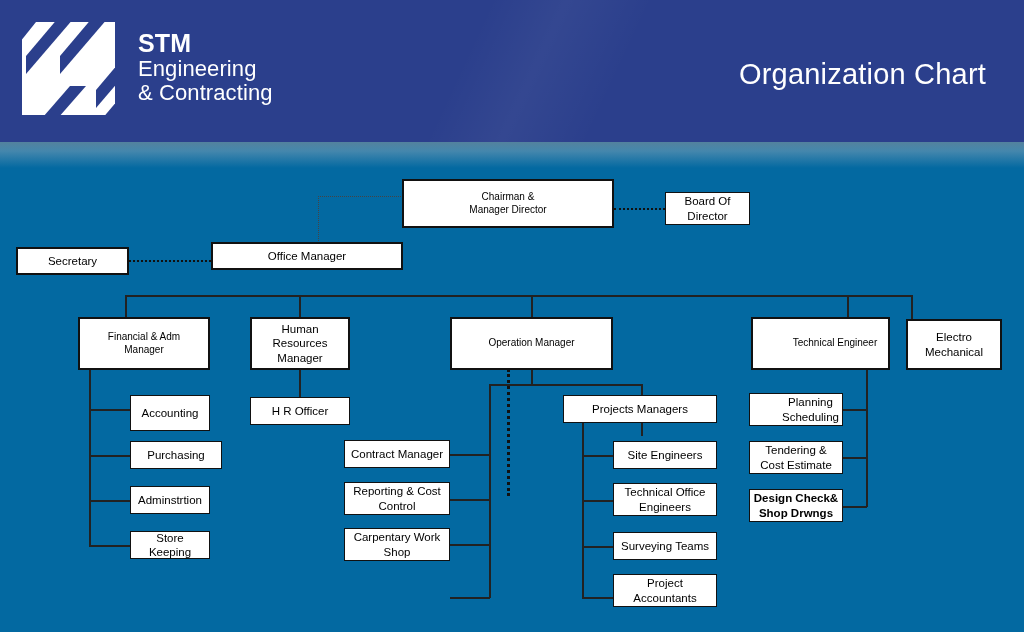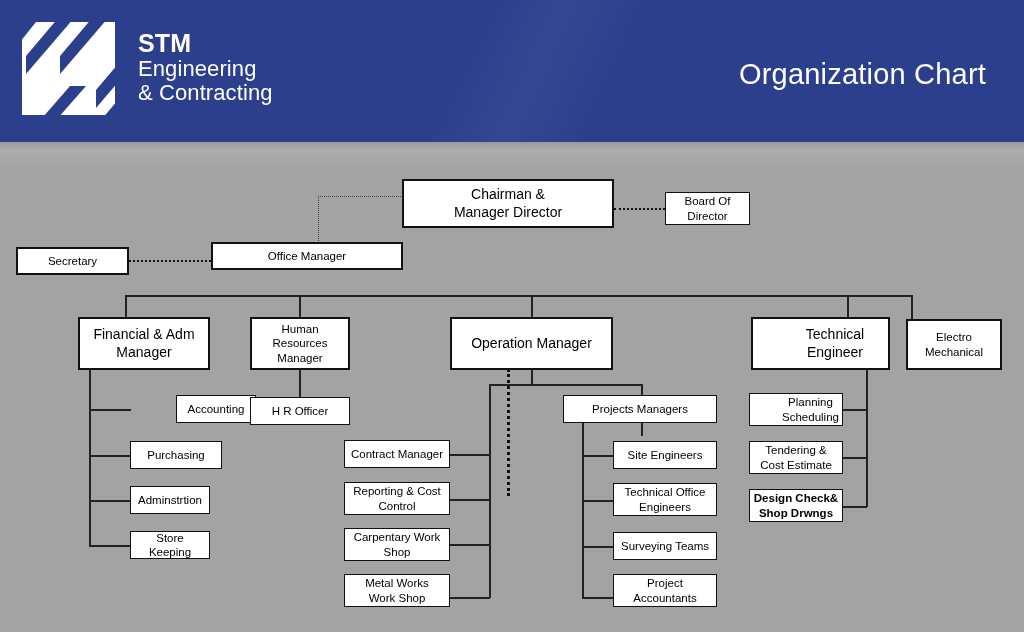--- a/index.html
+++ b/index.html
@@ -9,21 +9,21 @@
     background: #ffffff;
   }
   body {
     font-family: "Liberation Sans", sans-serif;
   }
   #page {
     position: relative;
     width: 1024px;
     height: 632px;
     overflow: hidden;
-    background: #a3a3a3;
+    background: #0369a1;
   }
 
   
   #header {
     position: absolute;
     left: 0; top: 0;
     width: 1024px;
     height: 142px;
     background: #2b3f8c;
     overflow: hidden;
@@ -102,21 +102,21 @@
     display: flex;
     align-items: center;
     justify-content: center;
     text-align: center;
     font-size: 11.5px;
     line-height: 1.22;
     padding: 1px 3px;
     z-index: 3;
   }
   .node.thin { border-width: 1.5px; }
-  .node.big  { font-size: 14px; }
+  .node.big  { font-size: 10px; }
 
   
   .ln {
     position: absolute;
     background: #222222;
     z-index: 1;
   }
   .ln.h { height: 1.5px; }
   .ln.v { width: 1.5px; }
 
@@ -240,40 +240,38 @@
 Resources
 Manager</div>
 
     <div class="node big" style="left:450px; top:175px; width:163px; height:53px;">Operation Manager</div>
 
     <div class="node big" style="left:751px; top:175px; width:139px; height:53px;padding-left:32px;">Technical Engineer</div>
 
     <div class="node" style="left:906px; top:177px; width:96px; height:51px; white-space:pre-line;">Electro
 Mechanical</div>
 
-    <div class="node thin" style="left:130px; top:253px; width:80px; height:28px;margin-left:46px;">Accounting</div>
+    <div class="node thin" style="left:130px; top:253px; width:80px; height:36px;">Accounting</div>
 
     <div class="node thin" style="left:130px; top:299px; width:92px; height:28px;">Purchasing</div>
 
     <div class="node thin" style="left:130px; top:344px; width:80px; height:28px;">Adminstrtion</div>
 
     <div class="node thin" style="left:130px; top:389px; width:80px; height:28px;">Store Keeping</div>
 
     <div class="node thin" style="left:250px; top:255px; width:100px; height:28px;">H R Officer</div>
 
     <div class="node thin" style="left:344px; top:298px; width:106px; height:28px;">Contract Manager</div>
 
     <div class="node thin" style="left:344px; top:340px; width:106px; height:33px; white-space:pre-line;">Reporting &amp; Cost
 Control</div>
 
     <div class="node thin" style="left:344px; top:386px; width:106px; height:33px; white-space:pre-line;">Carpentary Work
 Shop</div>
 
-    <div class="node thin" style="left:344px; top:432px; width:106px; height:33px; white-space:pre-line;">Metal Works
-Work Shop</div>
 
     <div class="node thin" style="left:563px; top:253px; width:154px; height:28px;">Projects Managers</div>
 
     <div class="node thin" style="left:613px; top:299px; width:104px; height:28px;">Site Engineers</div>
 
     <div class="node thin" style="left:613px; top:341px; width:104px; height:33px; white-space:pre-line;">Technical Office
 Engineers</div>
 
     <div class="node thin" style="left:613px; top:390px; width:104px; height:28px;">Surveying Teams</div>
 

